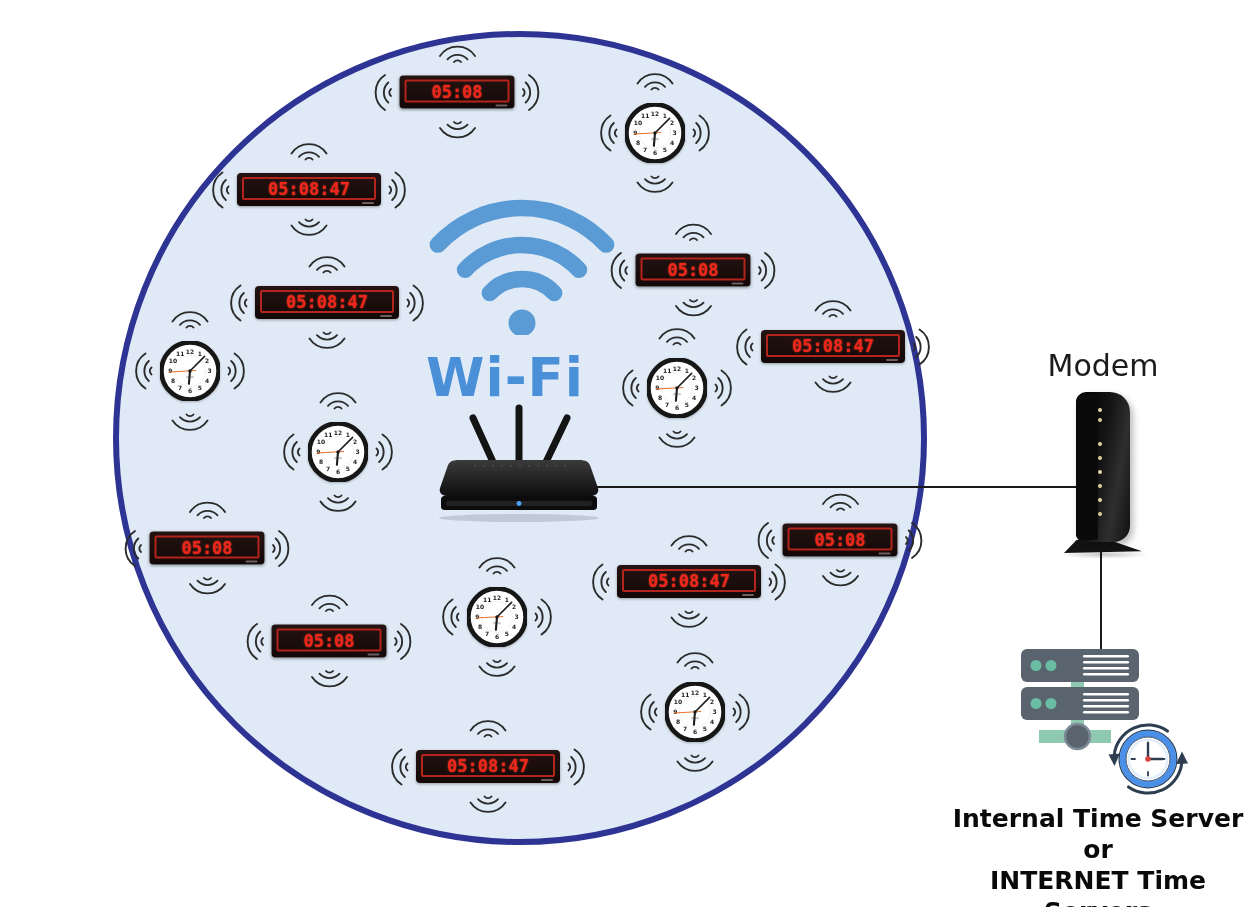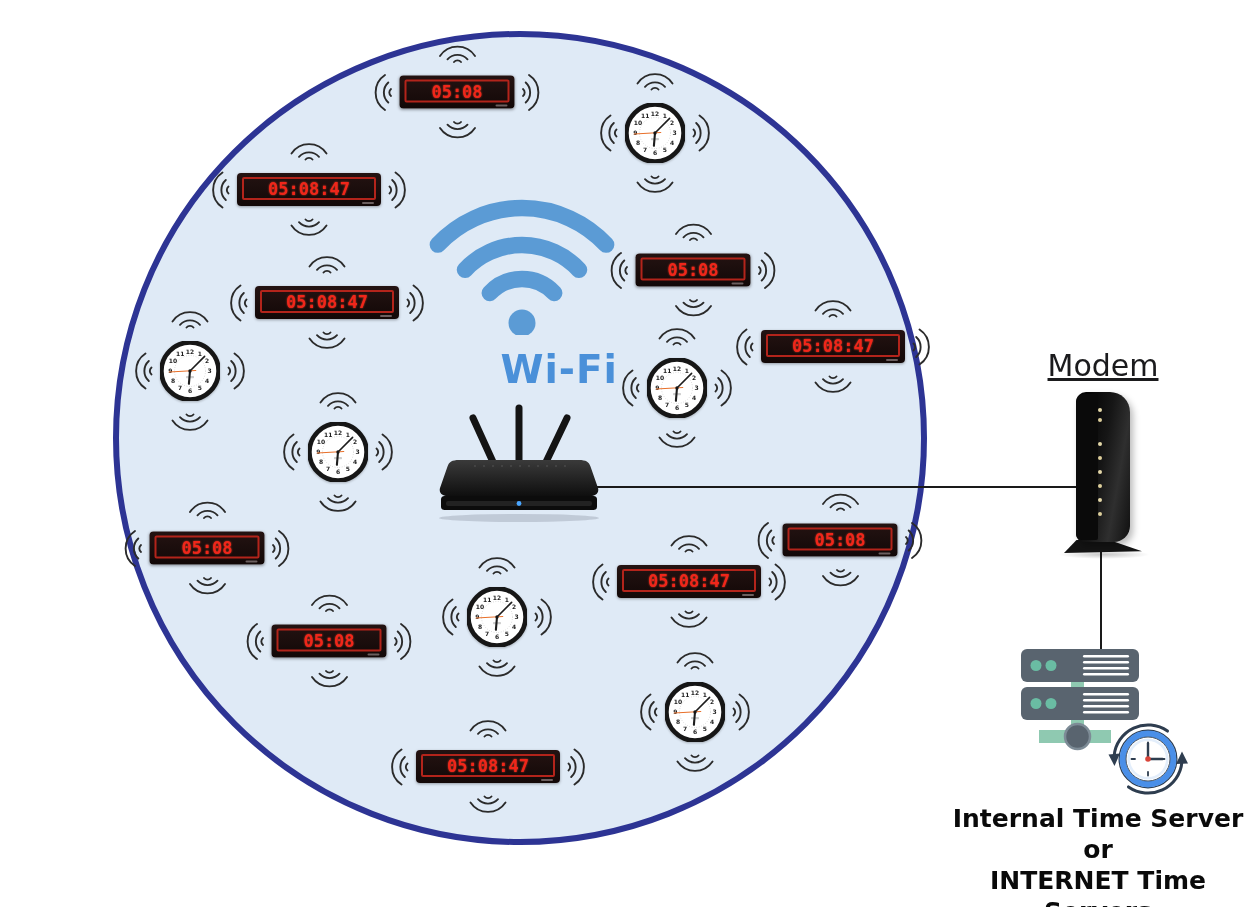--- a/index.html
+++ b/index.html
@@ -12,29 +12,29 @@
 
   
   .line-h{position:absolute;left:585px;top:486px;width:493px;height:2px;background:#1a1a1a;z-index:2;}
   .line-v{position:absolute;left:1100px;top:552px;width:2px;height:97px;background:#1a1a1a;z-index:2;}
 
   
   .wifi-logo{position:absolute;left:426px;top:175px;width:192px;z-index:3;}
   .wifi-arcs{display:block;width:192px;height:160px;}
   .wifi-arcs path{stroke:#5b9bd5;stroke-width:16.5;stroke-linecap:round;fill:none;}
   .wifi-arcs circle{fill:#5b9bd5;}
-  .wifi-text{position:absolute;left:0;top:172px;width:192px;text-align:right;
-    font-weight:bold;font-size:39px;letter-spacing:1px;color:#4a90d9;}
+  .wifi-text{position:absolute;left:0;top:172px;width:192px;text-align:left;
+    font-weight:bold;font-size:53px;letter-spacing:1px;color:#4a90d9;}
 
   
   .router{position:absolute;left:433px;top:400px;width:172px;height:124px;z-index:3;}
 
   
   .modem-label{position:absolute;left:1040px;top:348px;width:126px;text-align:center;
-    font-size:30px;color:#1b1b1d;z-index:3;text-decoration:underline;}
+    font-size:30px;color:#1b1b1d;z-index:3;}
   .modem{position:absolute;left:1064px;top:392px;width:80px;height:170px;z-index:3;}
   .modem-body{position:absolute;left:12px;top:0;width:54px;height:150px;
     background:linear-gradient(100deg,#050505 18%,#161616 48%,#2f2f2f 72%,#141414 96%);
     border-radius:10px 20px 16px 8px;box-shadow:3px 4px 7px rgba(0,0,0,.28);}
   .modem-face{position:absolute;left:0;top:2px;width:22px;height:146px;background:#0a0a0a;
     border-radius:8px 2px 2px 6px;}
   .modem-leds{position:absolute;left:22px;top:16px;width:4px;height:4px;border-radius:50%;
     background:#efe2b0;opacity:.95;
     box-shadow:0 10px 0 #e8d9a2,0 34px 0 #efe2b0,0 48px 0 #e8d9a2,0 62px 0 #efe2b0,
                0 76px 0 #e8d9a2,0 90px 0 #efe2b0,0 104px 0 #e8d9a2;}

